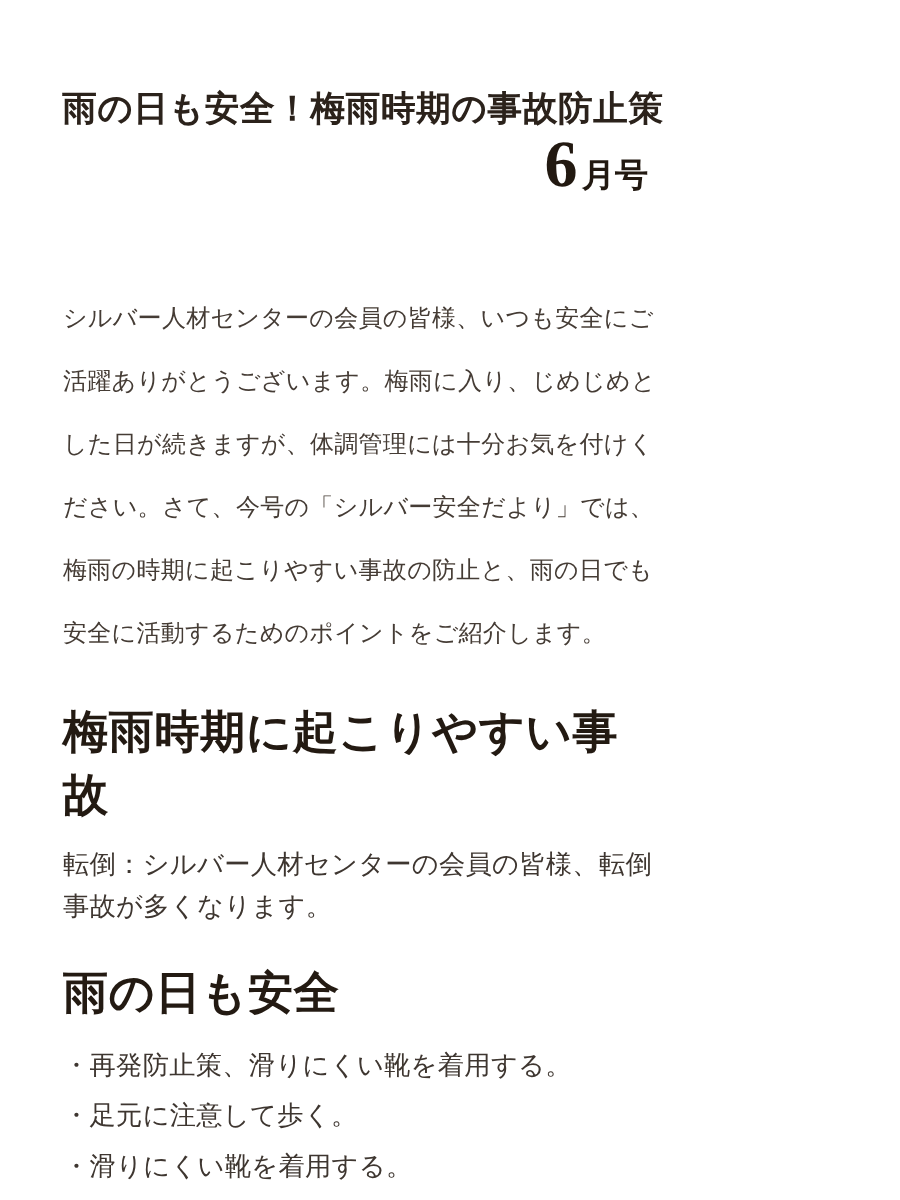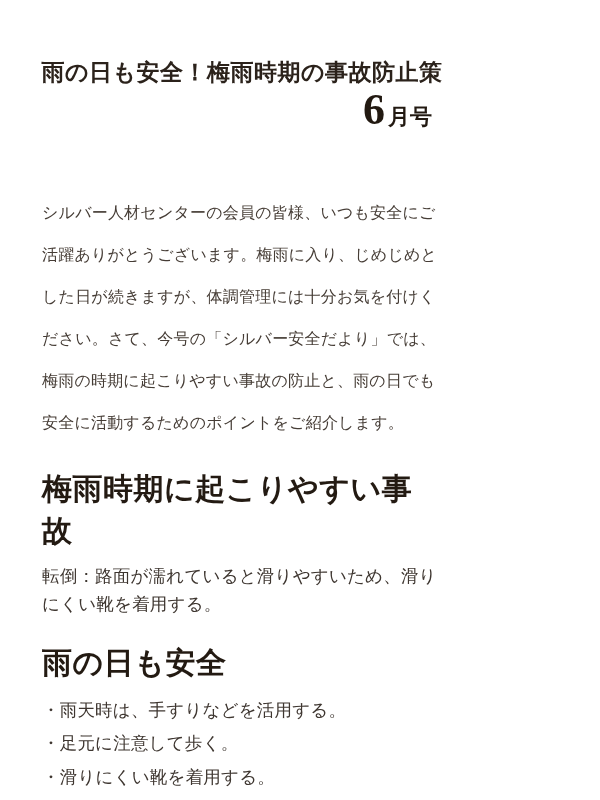--- a/index.html
+++ b/index.html
@@ -107,26 +107,26 @@
     <div class="issue">
       <span class="issue-number">6</span><span class="issue-suffix">月号</span>
     </div>
   </header>
 
   <main>
     <p class="intro">シルバー人材センターの会員の皆様、いつも安全にご活躍ありがとうございます。梅雨に入り、じめじめとした日が続きますが、体調管理には十分お気を付けください。さて、今号の「シルバー安全だより」では、梅雨の時期に起こりやすい事故の防止と、雨の日でも安全に活動するためのポイントをご紹介します。</p>
 
     <section>
       <h2 class="section-heading">梅雨時期に起こりやすい事故</h2>
-      <p class="section-body">転倒：路面が濡れていると滑りやすいため、滑りにくい靴を着用する。</p>
+      <p class="section-body">転倒：シルバー人材センターの会員の皆様、転倒事故が多くなります。</p>
     </section>
 
     <section>
       <h2 class="section-heading">雨の日も安全</h2>
       <ul class="bullets">
-        <li>・雨天時は、手すりなどを活用する。</li>
+        <li>・再発防止策、滑りにくい靴を着用する。</li>
         <li>・足元に注意して歩く。</li>
         <li>・滑りにくい靴を着用する。</li>
       </ul>
     </section>
   </main>
 
 </div>
 
 </body></html>

